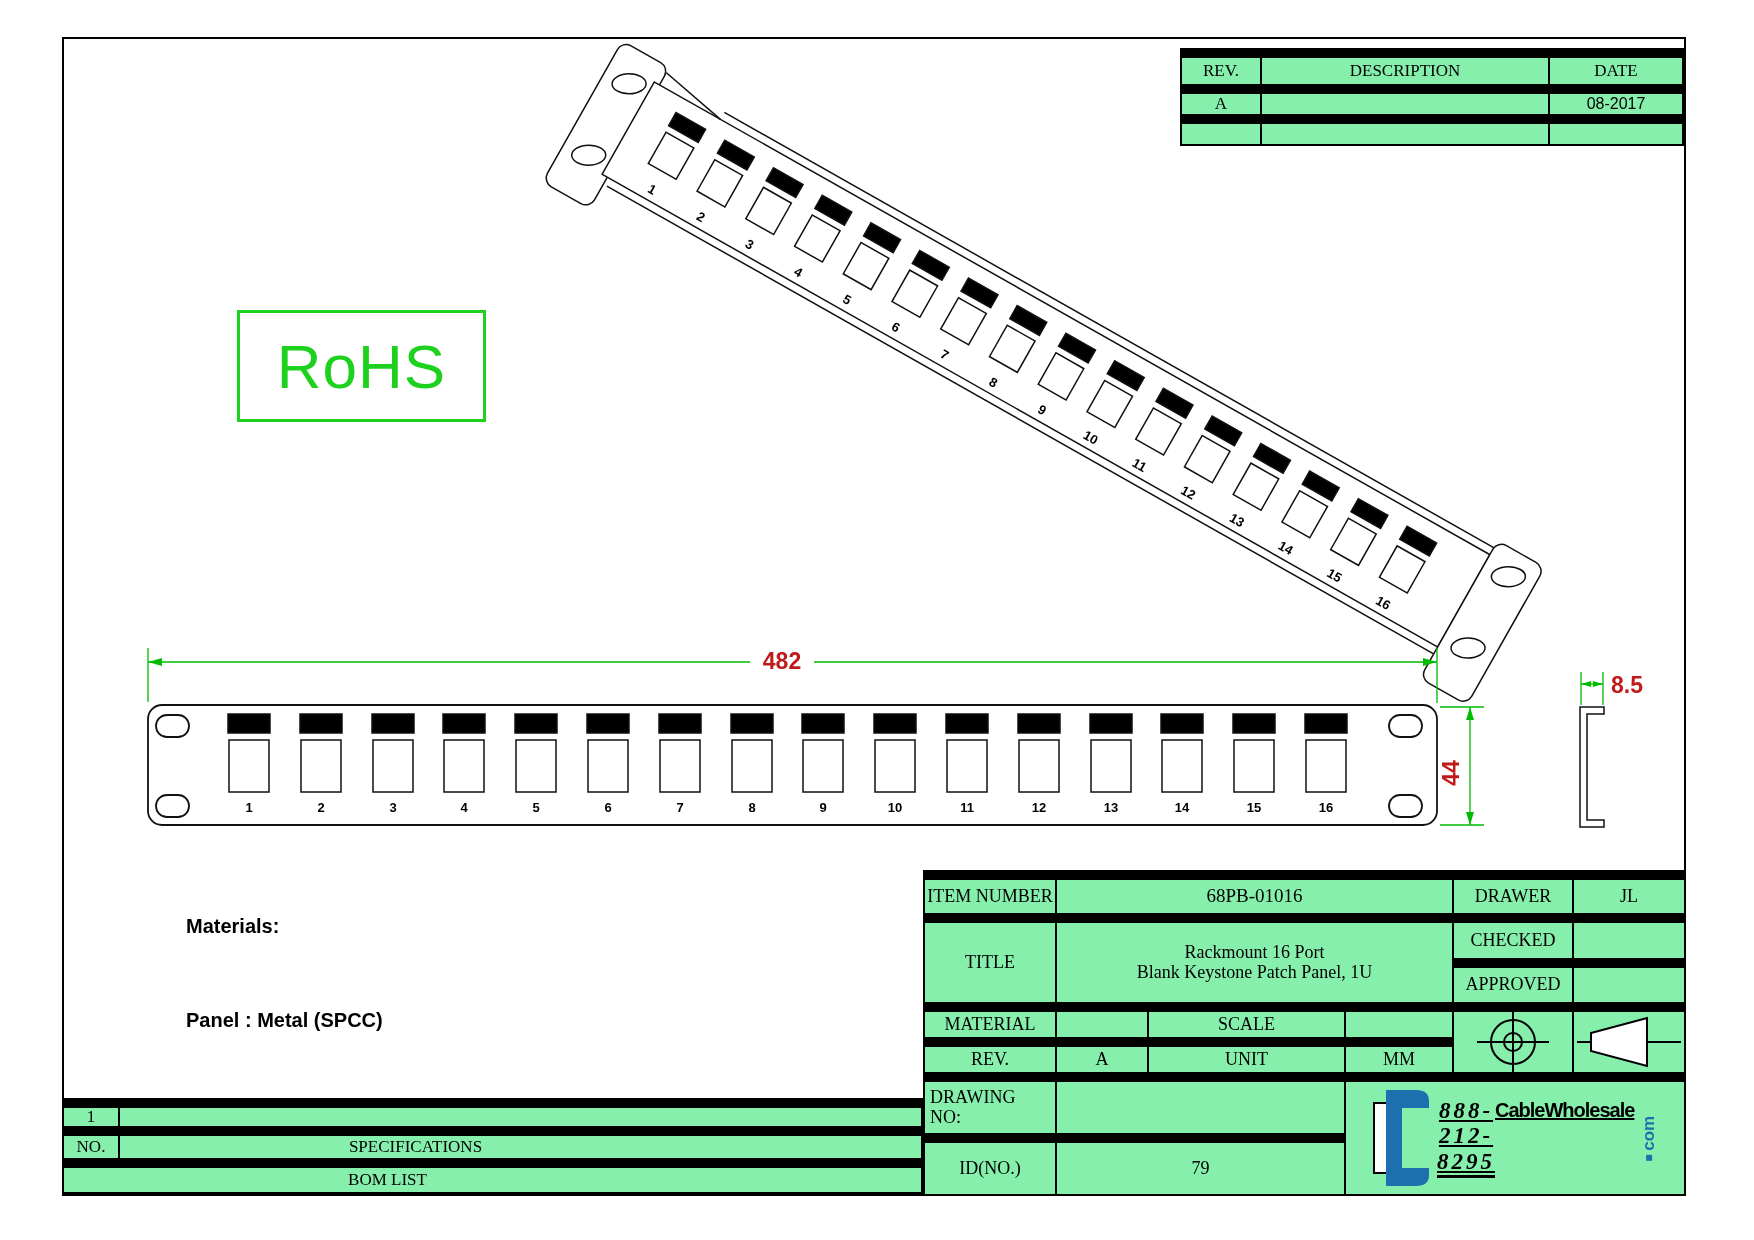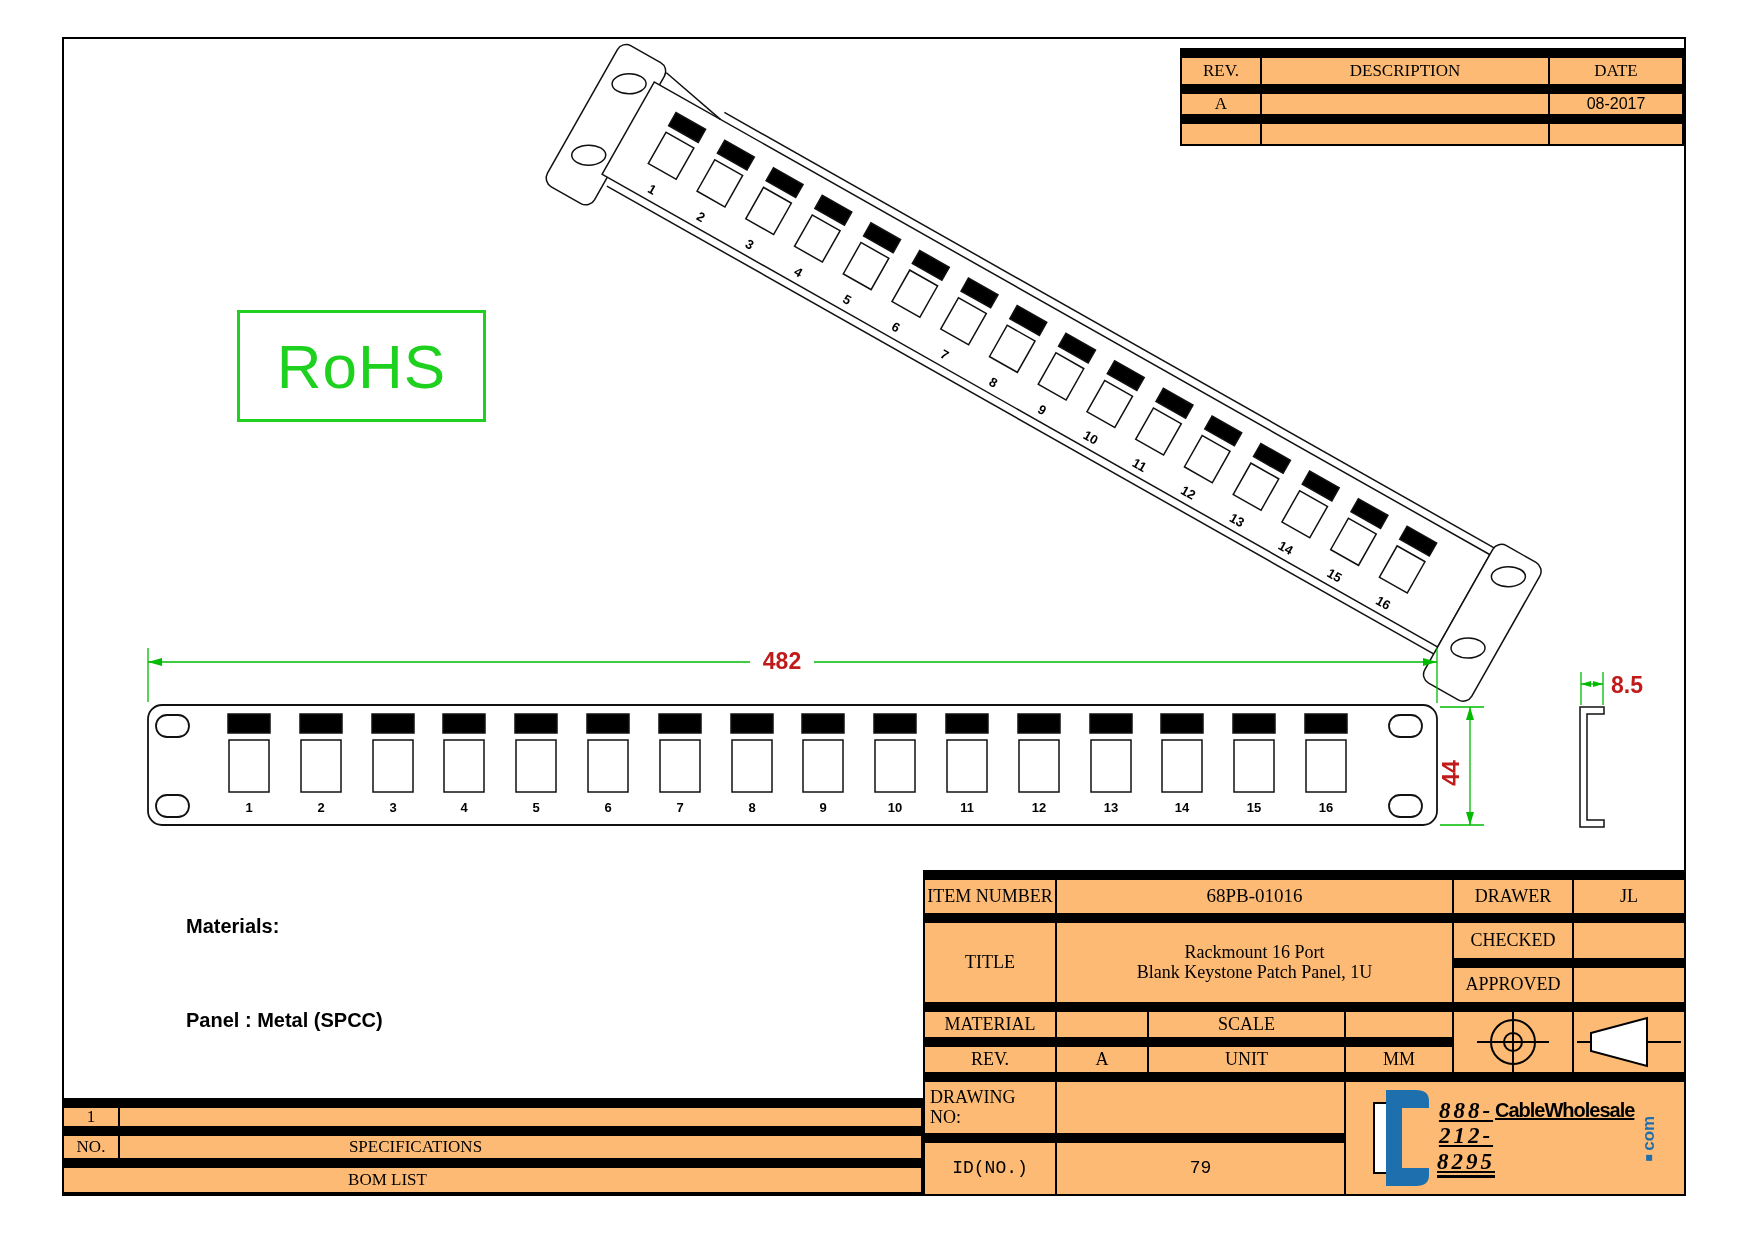--- a/index.html
+++ b/index.html
@@ -4,35 +4,35 @@
 <style>
   html,body{margin:0;padding:0;}
   body{width:1754px;height:1240px;background:#fff;position:relative;overflow:hidden;
        font-family:"Liberation Serif",serif;color:#000;}
   .abs{position:absolute;}
   .frame{left:62px;top:37px;width:1620px;height:1155px;border:2px solid #000;}
   svg.canvas{left:0;top:0;}
 
   
   .grid-table{display:grid;background:#000;border:2px solid #000;gap:2px;}
-  .cell{background:#fdba74;display:flex;align-items:center;justify-content:center;
+  .cell{background:#86efac;display:flex;align-items:center;justify-content:center;
         font-size:17px;line-height:1.1;text-align:center;margin-top:8px;}
 
   .rev-table{left:1180px;top:48px;
     grid-template-columns:78px 286px 132px;
     grid-template-rows:34px 28px 28px;}
   .rev-table .sans{font-family:"Liberation Sans",sans-serif;font-size:16px;}
 
   .title-block{left:923px;top:870px;
     grid-template-columns:130px 90px 195px 106px 118px 110px;
     grid-template-rows:41px 43px 42px 33px 33px 59px 59px;}
   .title-block .cell{font-size:18px;}
   .tb-title-val{flex-direction:column;font-size:19px;}
   .tb-drawing{justify-content:flex-start;text-align:left;padding:2px 34px 2px 5px;}
-  .tb-sans{font-family:Liberation Mono, monospace;font-size:18px;}
+  .tb-sans{font-family:Liberation Serif, serif;font-size:18px;}
 
   .bom-table{left:62px;top:1098px;
     grid-template-columns:54px 801px;
     grid-template-rows:26px 30px 32px;}
   .bom-shift{padding-right:210px;}
 
   
   .rohs-box{left:237px;top:310px;width:243px;height:106px;border:3px solid #1fd11f;
     display:flex;align-items:center;justify-content:center;}
   .rohs-text{font-family:"Liberation Sans",sans-serif;font-size:62px;color:#1fd11f;

